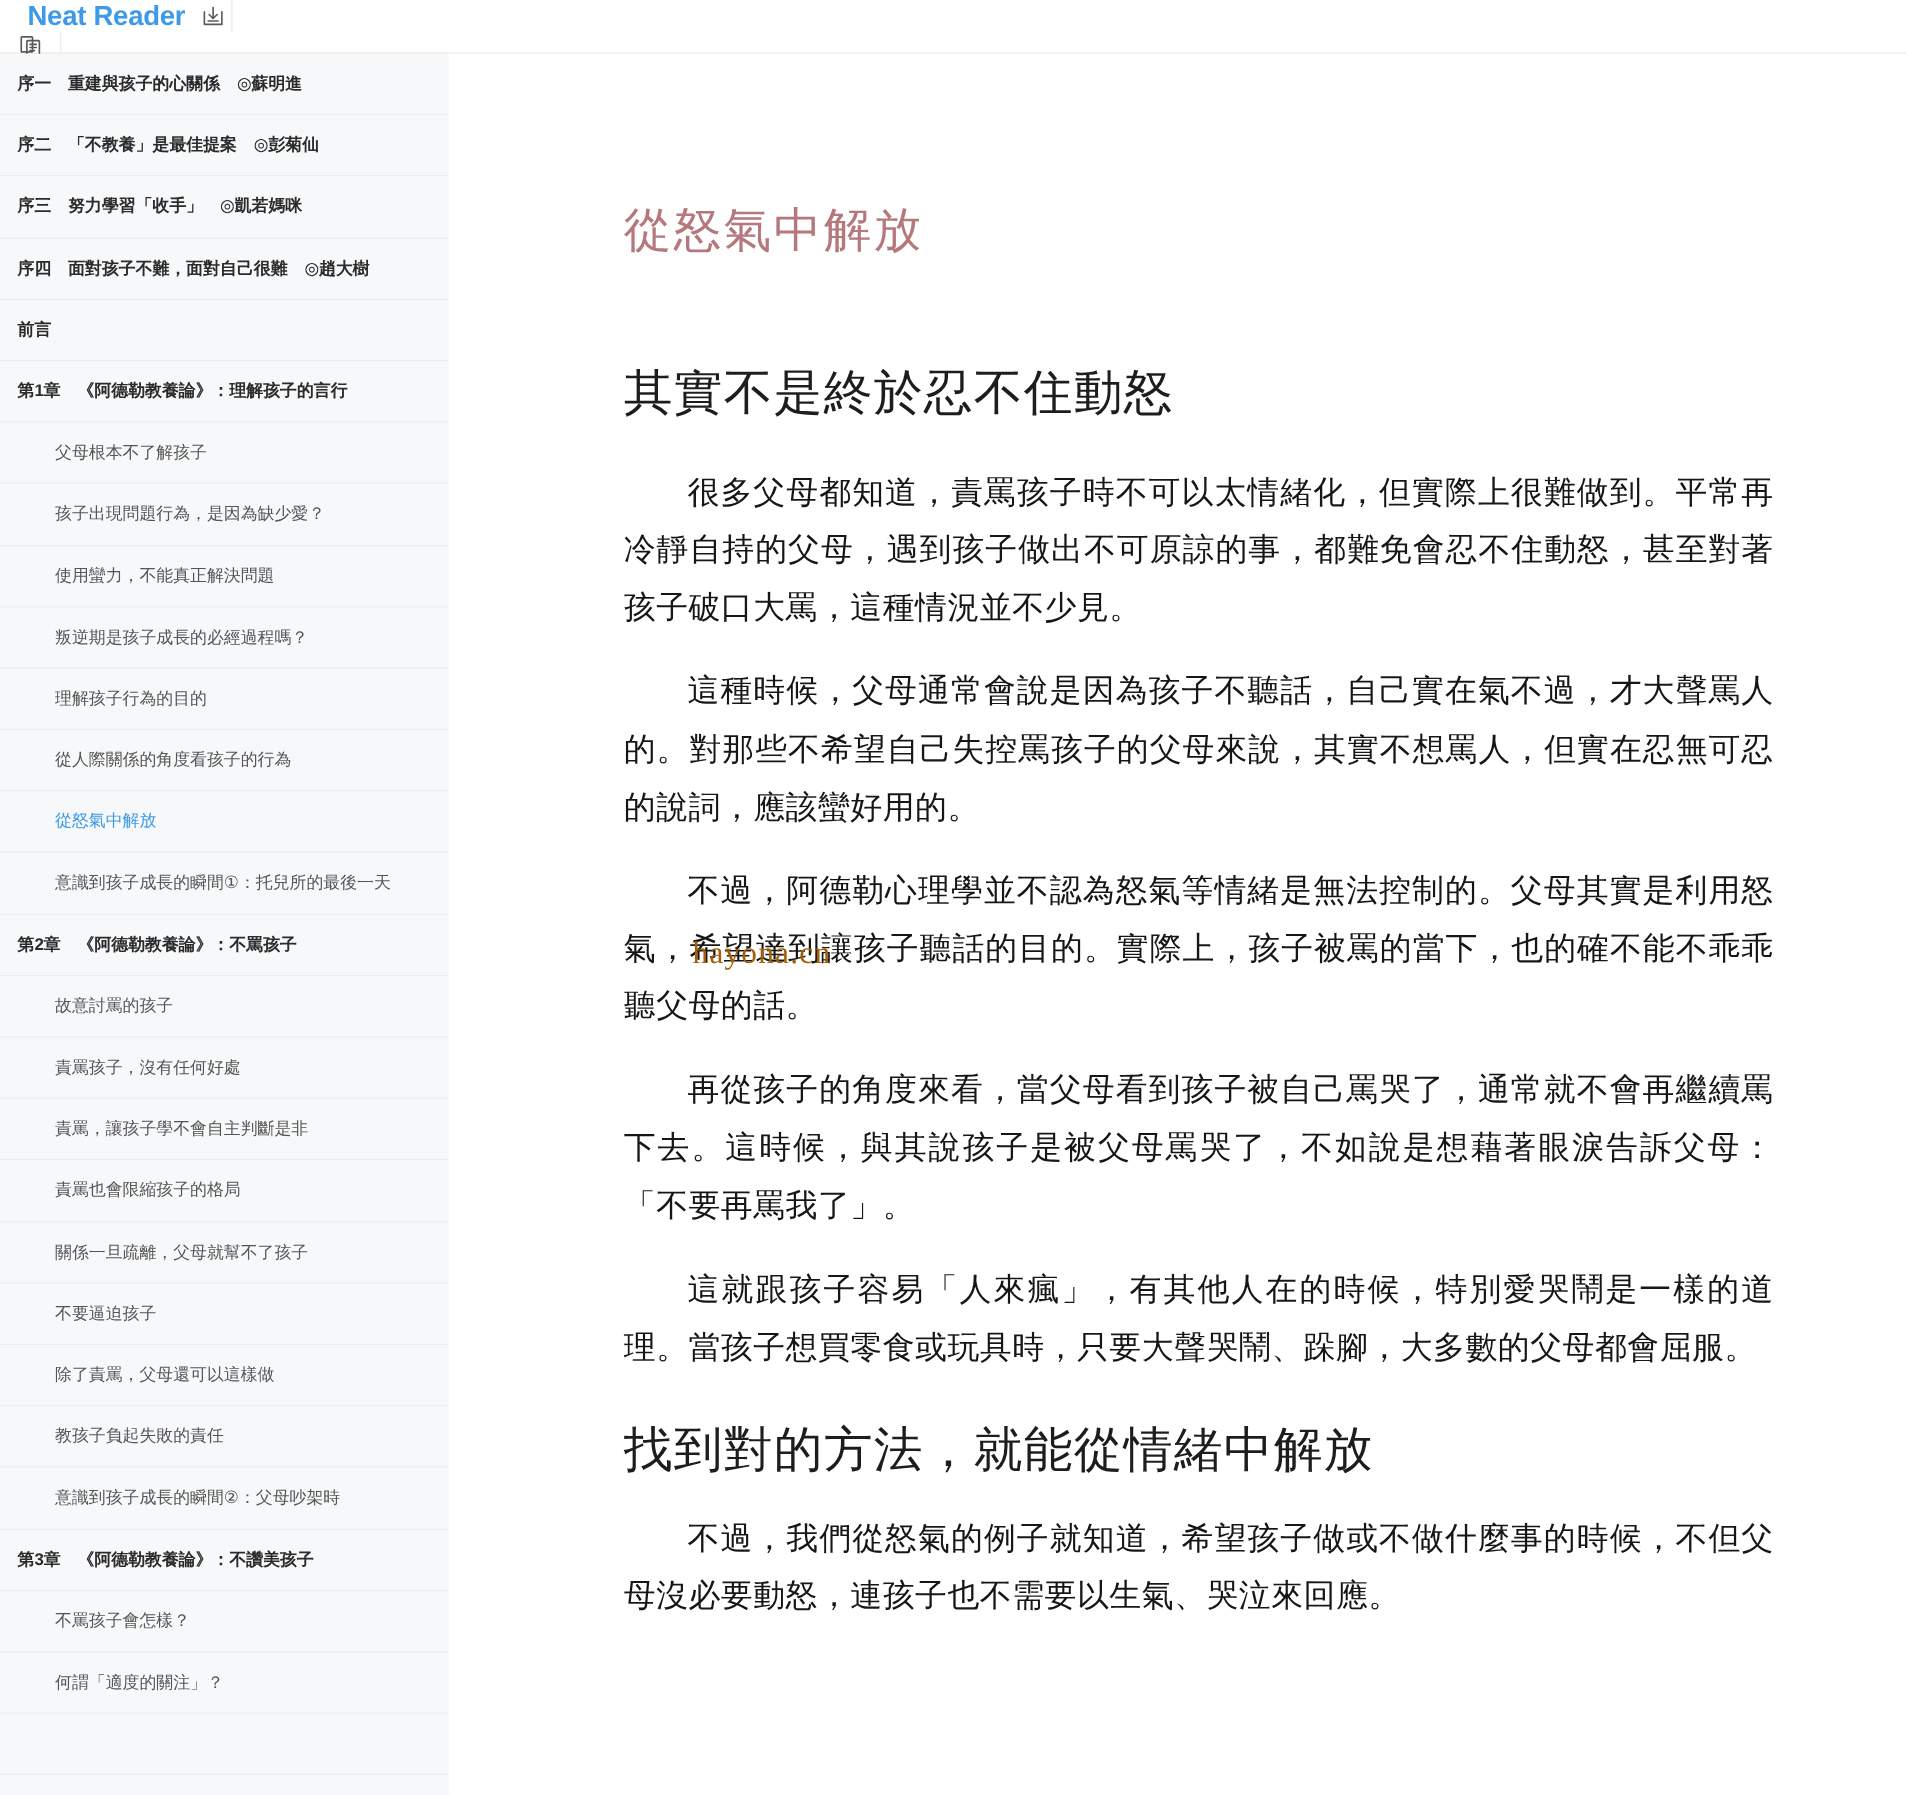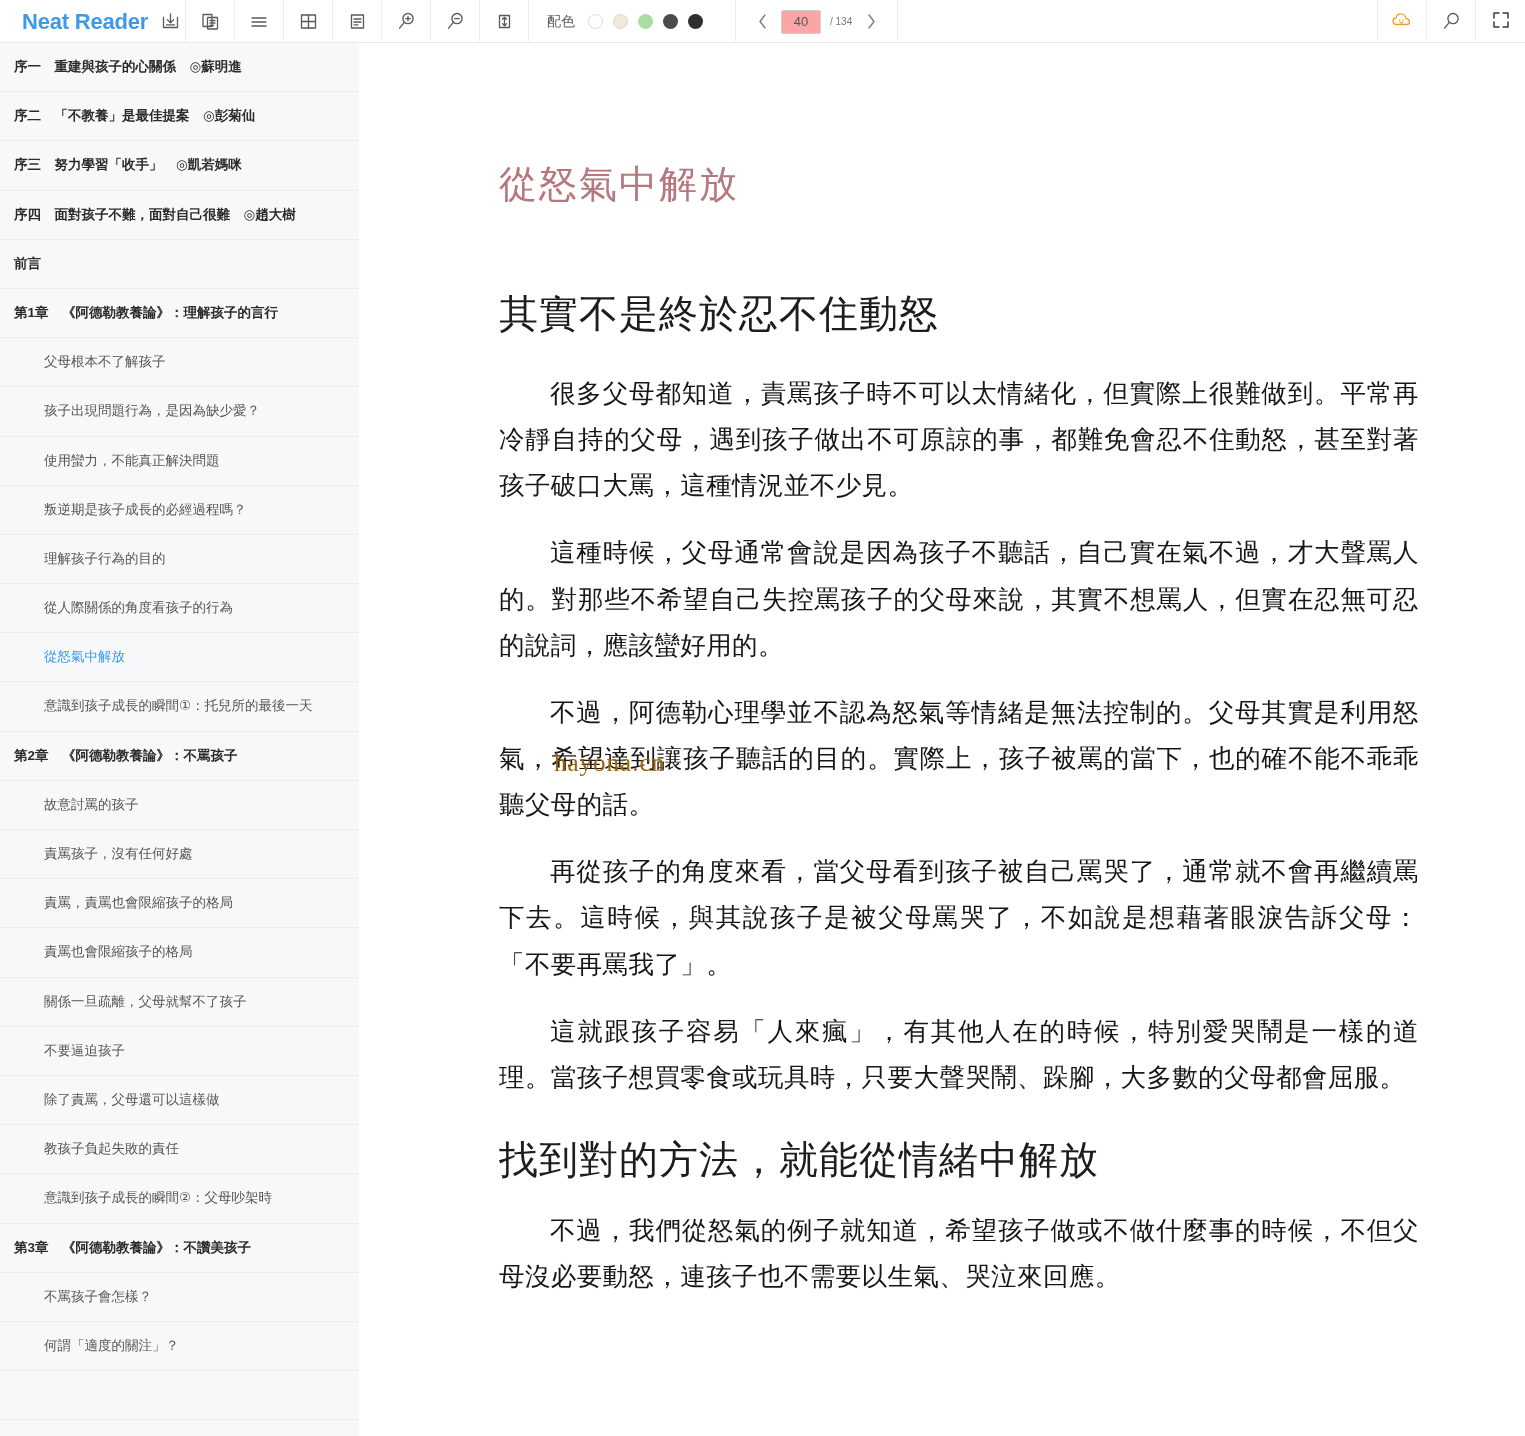--- a/index.html
+++ b/index.html
@@ -9,21 +9,21 @@
     font-family: "Liberation Sans", "DejaVu Sans", sans-serif;
     overflow: hidden;
   }
 
   
   #toolbar {
     position: absolute; top: 0; left: 0;
     width: 1525px; height: 43px;
     background: #ffffff;
     border-bottom: 1px solid #e8e8e8;
-    display: flex; align-items: stretch;
+    display: flex; align-items: stretch; flex-direction: column;
   }
   .tb-cell {
     display: flex; align-items: center; justify-content: center;
     height: 43px;
     border-right: 1px solid #ececec;
     position: relative;
   }
   .tb-cell.nb { border-right: none; }
   .logo-cell { width: 186px; gap: 12px; padding-left: 22px; justify-content: flex-start; }
   #logo-text {
@@ -327,21 +327,21 @@
     <div class="toc-item chapter">
       <span class="lbl">第2章　《阿德勒教養論》：不罵孩子</span>
     </div>
     <div class="toc-item sub">
       <span class="lbl">故意討罵的孩子</span>
     </div>
     <div class="toc-item sub">
       <span class="lbl">責罵孩子，沒有任何好處</span>
     </div>
     <div class="toc-item sub">
-      <span class="lbl">責罵，責罵也會限縮孩子的格局</span>
+      <span class="lbl">責罵，讓孩子學不會自主判斷是非</span>
     </div>
     <div class="toc-item sub">
       <span class="lbl">責罵也會限縮孩子的格局</span>
     </div>
     <div class="toc-item sub">
       <span class="lbl">關係一旦疏離，父母就幫不了孩子</span>
     </div>
     <div class="toc-item sub">
       <span class="lbl">不要逼迫孩子</span>
     </div>

